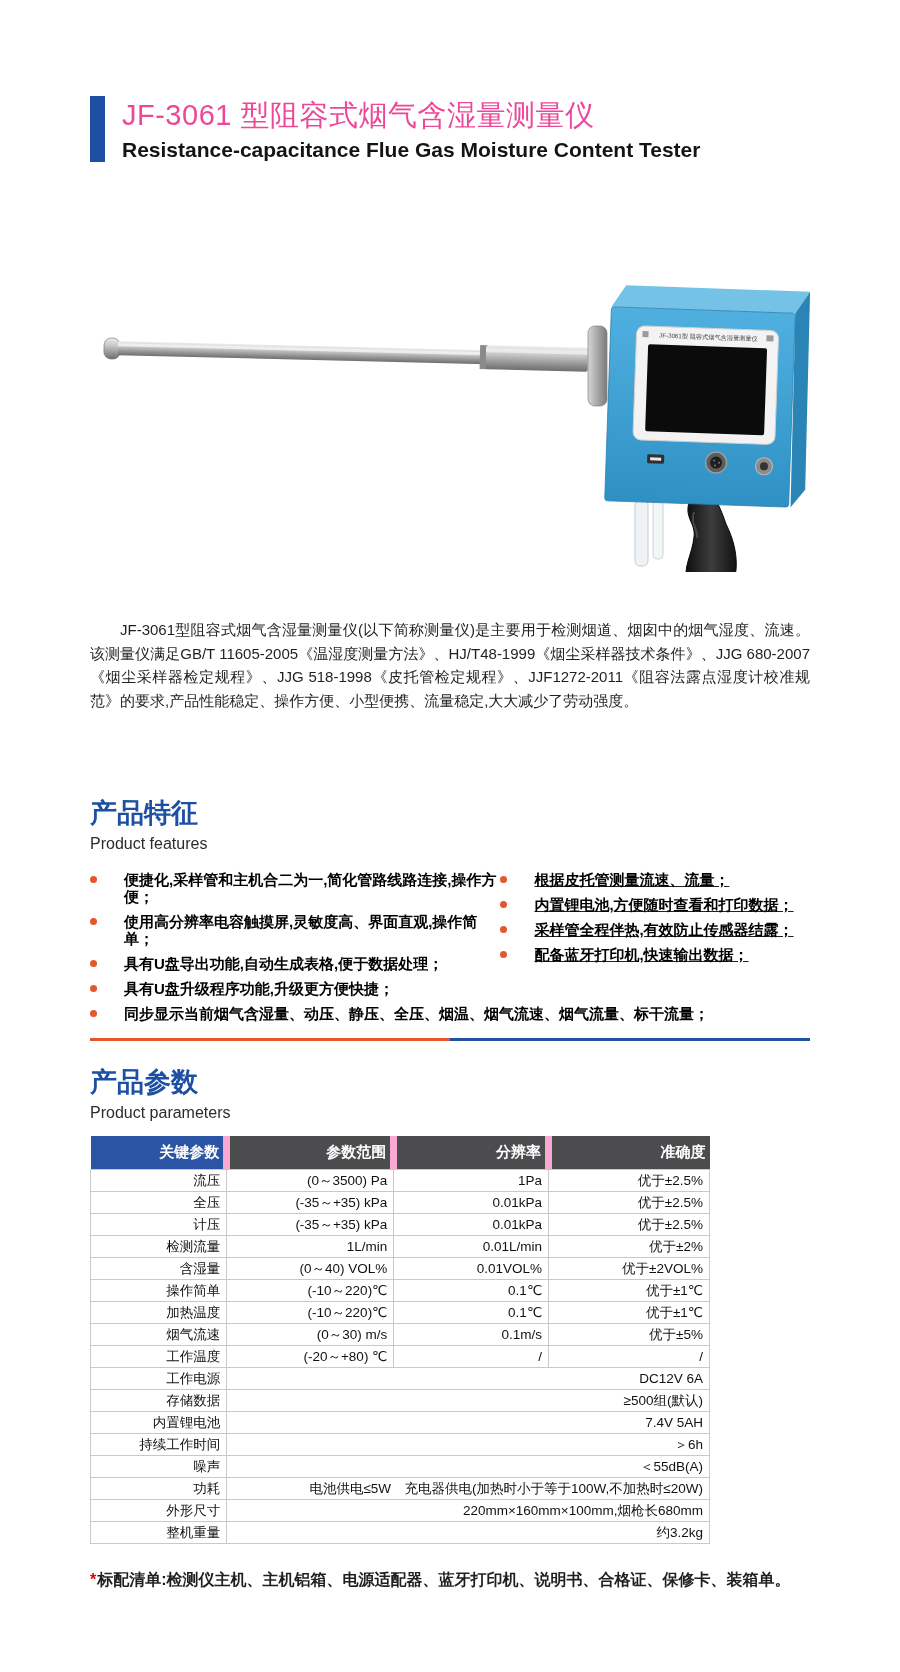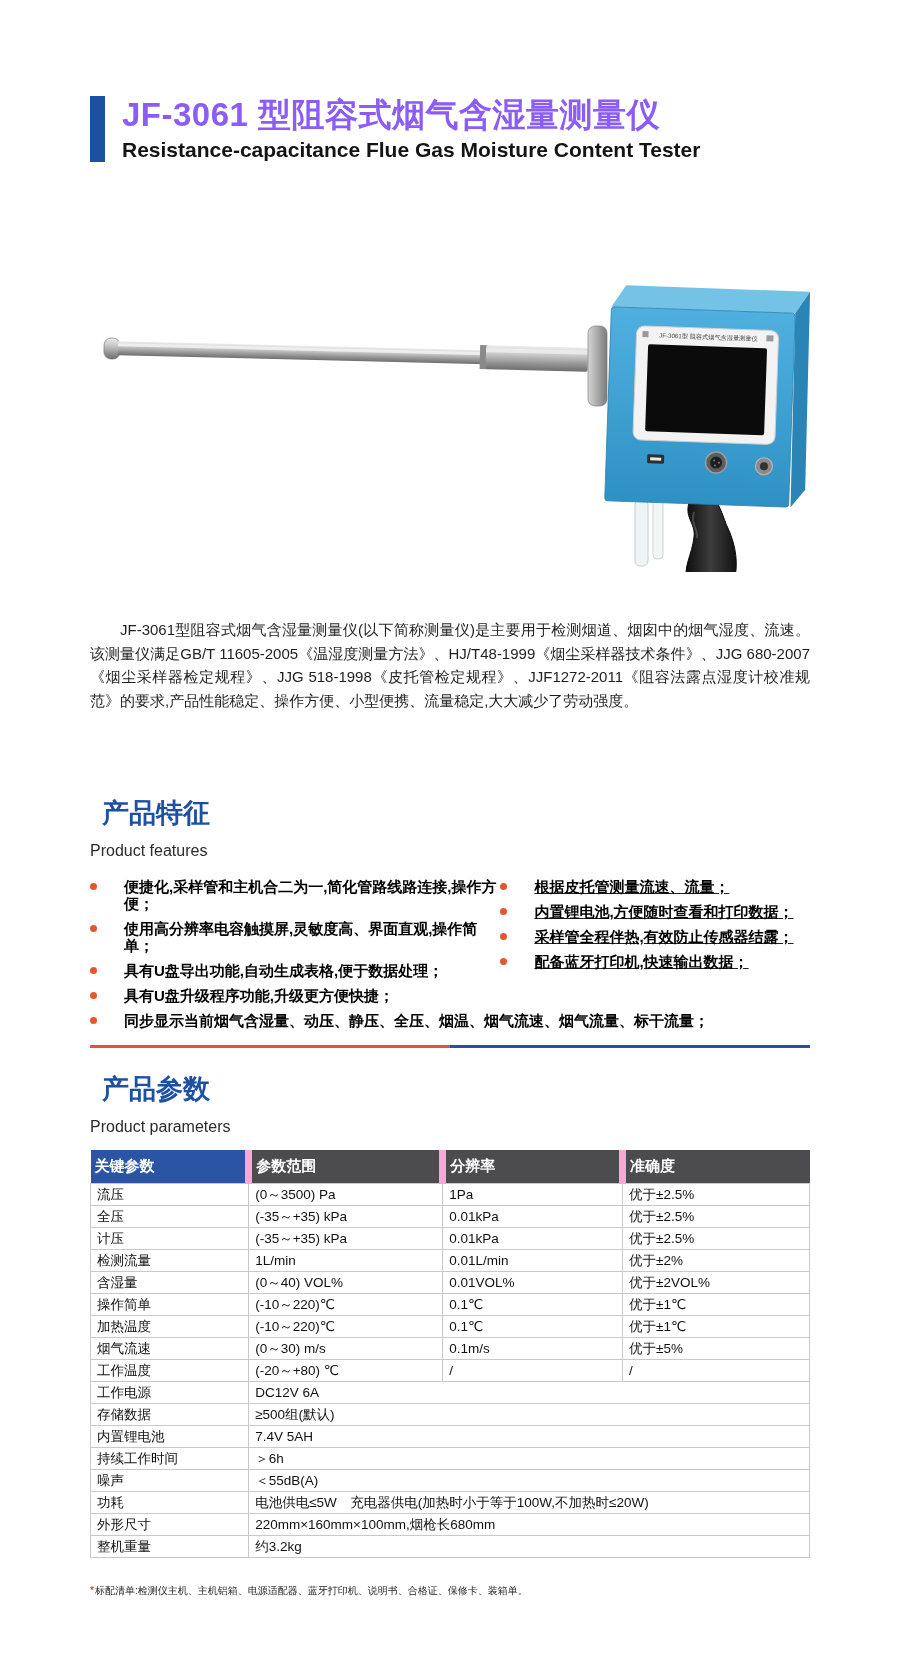--- a/index.html
+++ b/index.html
@@ -19,24 +19,24 @@
   .header-row {
     display: flex;
     align-items: flex-start;
     gap: 17px;
     margin: 96px auto 0;
     width: 720px;
   }
   .accent-bar { width: 15px; height: 66px; background: #1d50a2; flex: none; }
   .title-cn {
     margin: 0;
-    font-size: 33px;
+    font-size: 29px;
     line-height: 38px;
-    font-weight: bold;
-    color: #8b5cf6;
+    font-weight: normal;
+    color: #ec4899;
     letter-spacing: 0.5px;
     white-space: nowrap;
   }
   .title-en {
     margin: 3px 0 0;
     font-size: 21px;
     line-height: 25px;
     font-weight: bold;
     color: #141414;
     white-space: nowrap;
@@ -53,21 +53,21 @@
     font-size: 15px;
     line-height: 23.5px;
     text-indent: 2em;
     text-align: justify;
     color: #1f1f1f;
     font-weight: 500;
   }
 
   
   .sec-title-cn {
-    margin: 12px;
+    margin: 0;
     font-size: 27px;
     line-height: 31px;
     font-weight: bold;
     color: #1d50a2;
   }
   .sec-title-en {
     margin: 5px 0 0;
     font-size: 16px;
     line-height: 19px;
     font-weight: 500;
@@ -84,24 +84,24 @@
   .bullet .dot { flex: none; width: 7px; height: 7px; border-radius: 50%; background: #e4572e; margin-top: 5px; }
   .bullet-full { margin-top: 8px; }
 
   
   .divider { width: 720px; margin: 16px auto 0; height: 3px; display: flex; }
   .divider .half-orange { flex: 1; background: #e4572e; }
   .divider .half-blue   { flex: 1; background: #2053a4; }
 
   
   table.params {
-    width: 720px;
+    width: 620px;
     margin-top: 14px;
     border-collapse: collapse;
-    text-align: left;
+    text-align: right;
     font-size: 13.5px;
     color: #111111;
   }
   table.params thead th {
     background: #4c4c4e;
     color: #ffffff;
     font-size: 15px;
     font-weight: bold;
     padding: 7px 4px;
     border-left: 7px solid #f9a8d4;
@@ -115,22 +115,22 @@
     padding: 2px 6px;
     height: 20px;
     line-height: 17px;
     font-weight: 500;
   }
 
   
   .footnote {
     margin: 26px auto 0;
     width: 720px;
-    font-size: 10px;
-    font-weight: normal;
+    font-size: 16px;
+    font-weight: bold;
     color: #1f1f1f;
   }
   .footnote .star { color: #e00000; margin-right: 1px; }
 </style>
 </head>
 <body>
 
 <div class="page">
 
   <div class="header-row">

